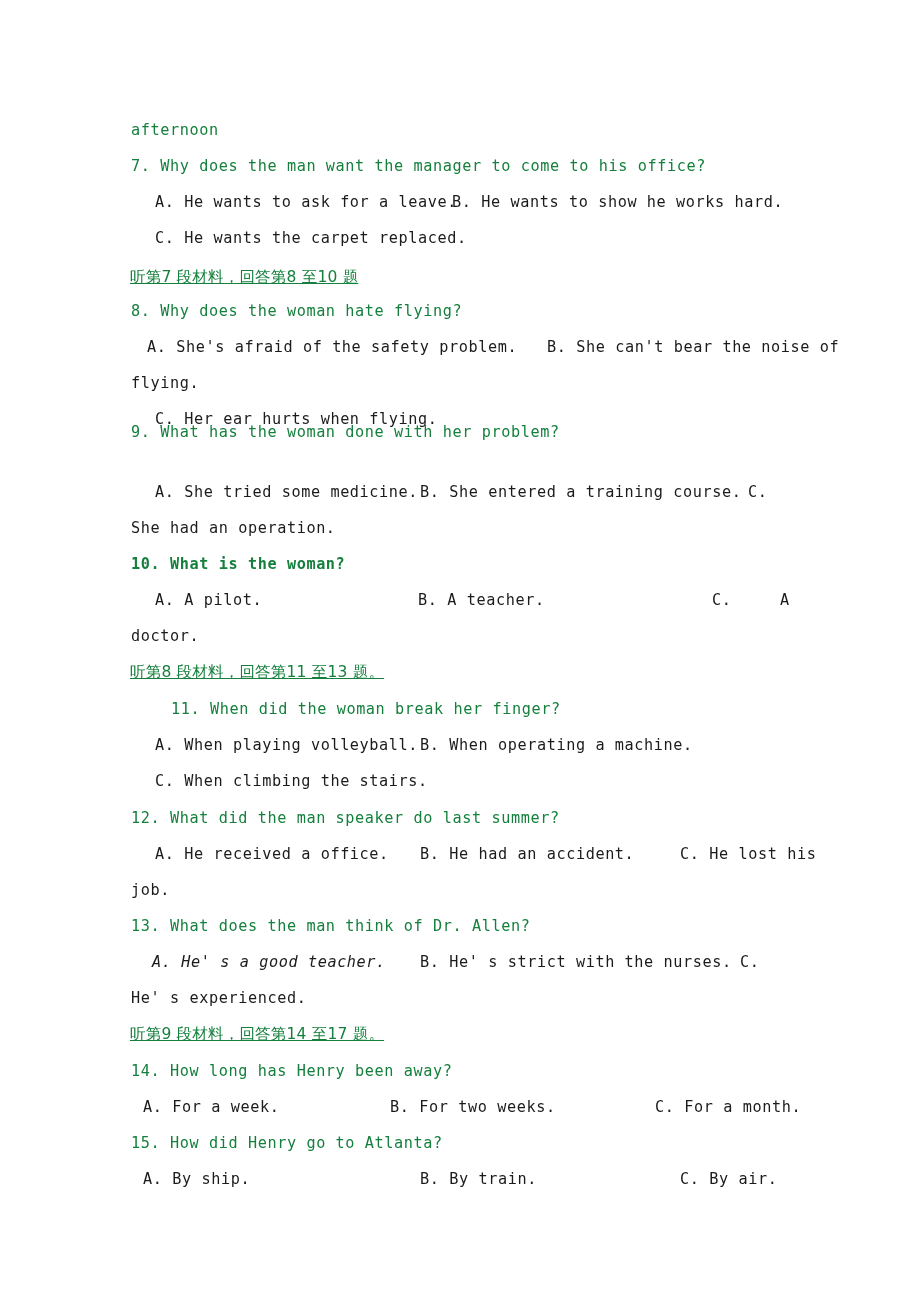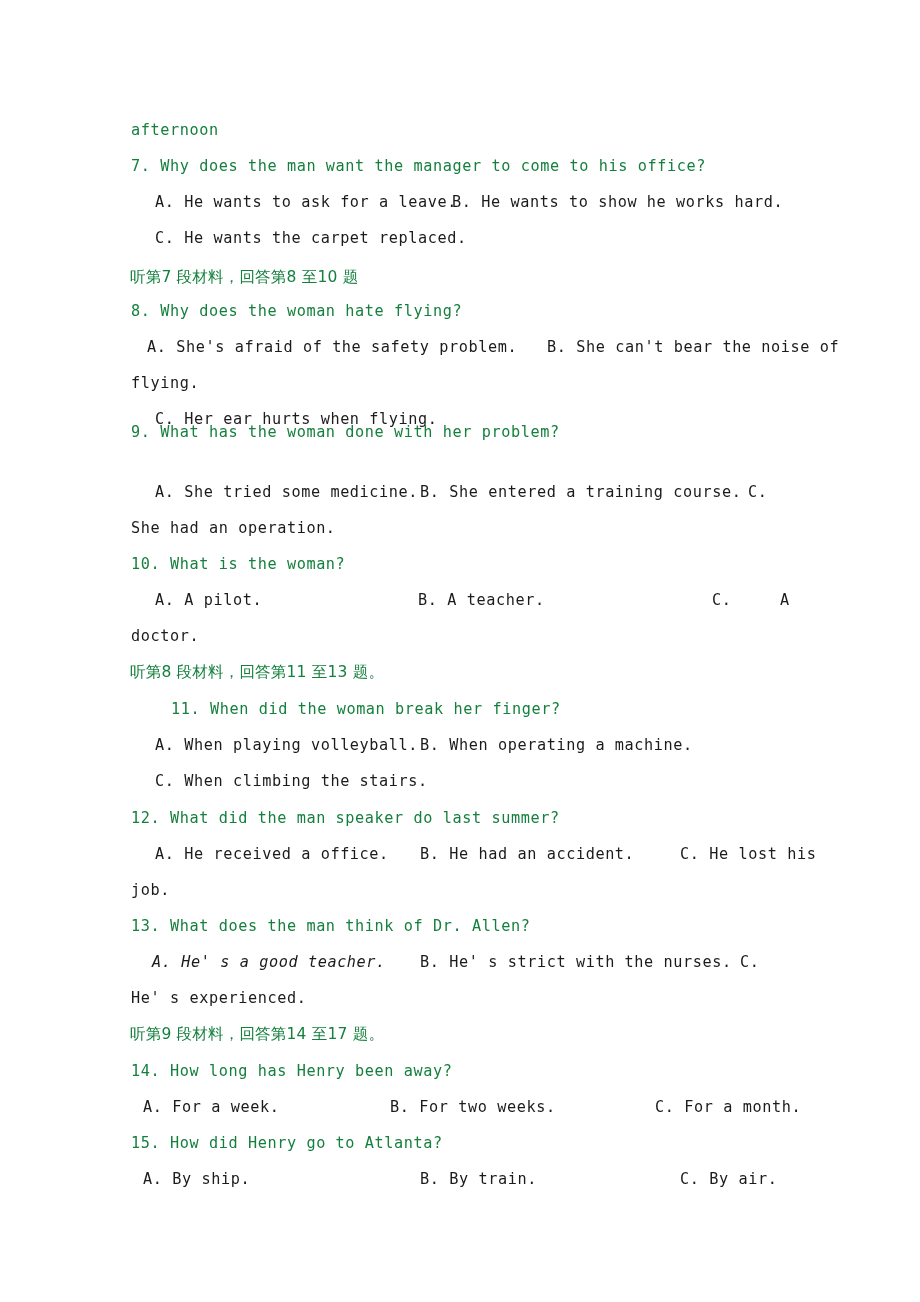--- a/index.html
+++ b/index.html
@@ -30,20 +30,21 @@
     white-space: pre;
     font-size: 15.2px;
     line-height: 20px;
     letter-spacing: 0.6px;
     color: #15803d;
   }
   .line.cn {
     font-family: "DejaVu Sans", "Liberation Sans", sans-serif;
     font-size: 15.5px;
     letter-spacing: 0.2px;
+    text-decoration: underline;
   }
   
   .seg {
     position: absolute;
     white-space: pre;
     font-size: 15.2px;
     line-height: 20px;
     letter-spacing: 0.6px;
   }
 </style>
@@ -67,21 +68,21 @@
     <div class="seg" style="left:547px; top:337px;">B. She can't bear the noise of</div>
     <div class="seg" style="left:131px; top:373px;">flying.</div>
     <div class="seg" style="left:155px; top:409px;">C. Her ear hurts when flying.</div>
 
     <div class="line" style="left:131px; top:422px;">9. What has the woman done with her problem?</div>
     <div class="seg" style="left:155px; top:482px;">A. She tried some medicine.</div>
     <div class="seg" style="left:420px; top:482px;">B. She entered a training course.</div>
     <div class="seg" style="left:748px; top:482px;">C.</div>
     <div class="seg" style="left:131px; top:518px;">She had an operation.</div>
 
-    <div class="line" style="left:131px; top:554px;">10. What is the woman?</div>
+    <div class="line" style="left:131px; top:554px;font-weight:bold;">10. What is the woman?</div>
     <div class="seg" style="left:155px; top:590px;">A. A pilot.</div>
     <div class="seg" style="left:418px; top:590px;">B. A teacher.</div>
     <div class="seg" style="left:712px; top:590px;">C.</div>
     <div class="seg" style="left:780px; top:590px;">A</div>
     <div class="seg" style="left:131px; top:626px;">doctor.</div>
 
     <div class="line cn" style="left:130px; top:662px;">听第8 段材料，回答第11 至13 题。</div>
 
     <div class="line" style="left:131px; top:699px;margin-left:40px;">11. When did the woman break her finger?</div>
     <div class="seg" style="left:155px; top:735px;">A. When playing volleyball.</div>

